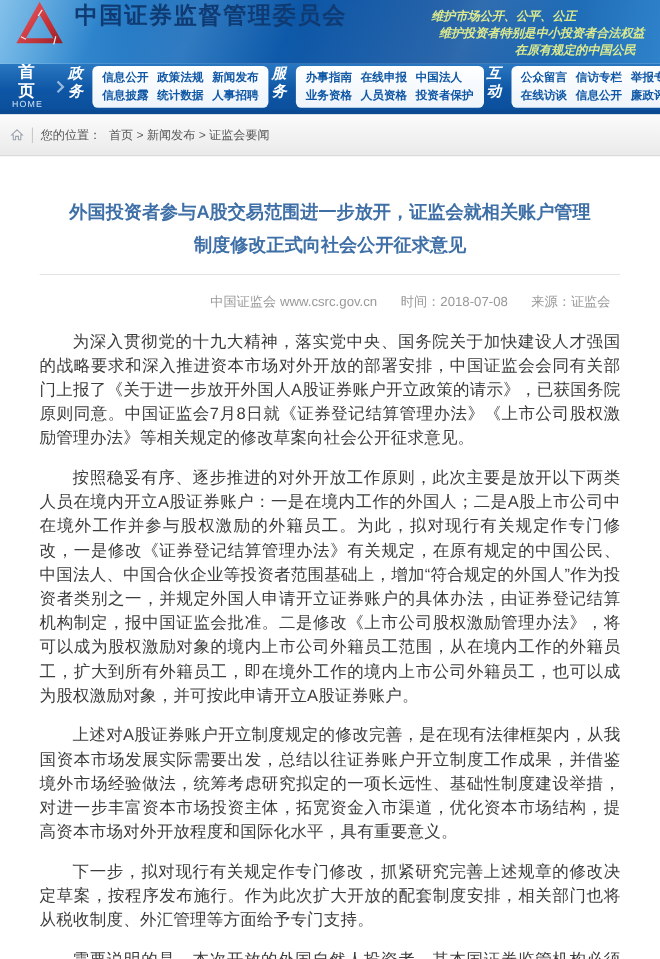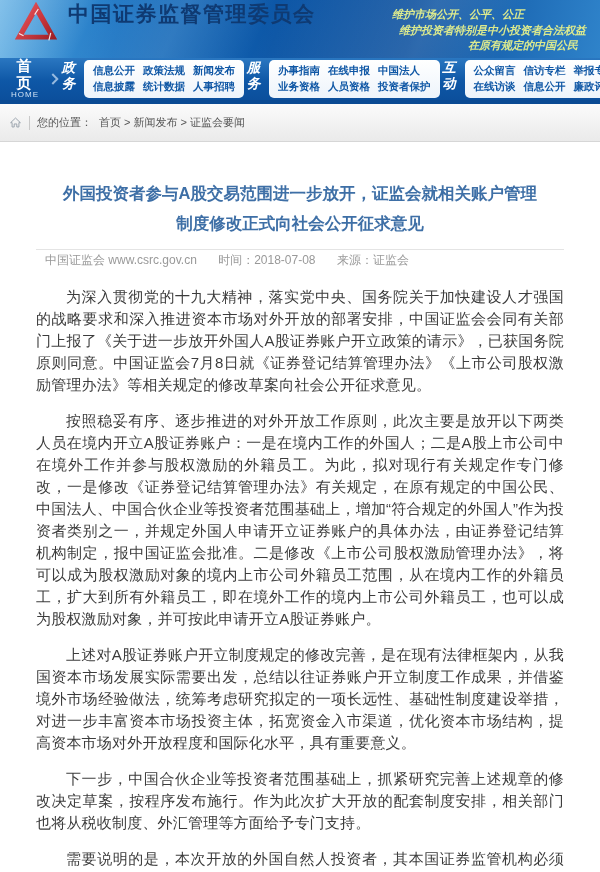--- a/index.html
+++ b/index.html
@@ -78,22 +78,22 @@
   .crumb-sep { width: 1px; height: 14px; background: #c9c9c9; }
   .crumb-path { color: #555; }
 
   
   .article { padding: 0 36px; }
   .title {
     margin: 36px 22px 0; text-align: center;
     font-size: 16.5px; font-weight: bold; color: #3e6fa6; line-height: 30px;
   }
   .meta-row {
-    margin-top: 11px; border-top: 1px solid #e4e4e4; padding-top: 2px;
-    text-align: left; font-size: 12px; color: #999;
+    margin-top: 11px; border-top: 1px solid #e4e4e4; padding-top: 16px;
+    text-align: right; font-size: 12px; color: #999;
   }
   .meta-row span { margin: 0 9px; }
   .body { margin-top: 17px; }
   .body p {
     margin: 0 0 14px; font-size: 15px; line-height: 22px; color: #3c3c3c;
     text-align: justify; text-indent: 2em; letter-spacing: .2px;
   }
 </style>
 </head>
 <body>
@@ -179,16 +179,16 @@
   <h1 class="title">外国投资者参与A股交易范围进一步放开，证监会就相关账户管理制度修改正式向社会公开征求意见</h1>
   <div class="meta-row">
     <span>中国证监会 www.csrc.gov.cn</span>
     <span>时间：2018-07-08</span>
     <span>来源：证监会</span>
   </div>
   <div class="body">
     <p>为深入贯彻党的十九大精神，落实党中央、国务院关于加快建设人才强国的战略要求和深入推进资本市场对外开放的部署安排，中国证监会会同有关部门上报了《关于进一步放开外国人A股证券账户开立政策的请示》，已获国务院原则同意。中国证监会7月8日就《证券登记结算管理办法》《上市公司股权激励管理办法》等相关规定的修改草案向社会公开征求意见。</p>
     <p>按照稳妥有序、逐步推进的对外开放工作原则，此次主要是放开以下两类人员在境内开立A股证券账户：一是在境内工作的外国人；二是A股上市公司中在境外工作并参与股权激励的外籍员工。为此，拟对现行有关规定作专门修改，一是修改《证券登记结算管理办法》有关规定，在原有规定的中国公民、中国法人、中国合伙企业等投资者范围基础上，增加“符合规定的外国人”作为投资者类别之一，并规定外国人申请开立证券账户的具体办法，由证券登记结算机构制定，报中国证监会批准。二是修改《上市公司股权激励管理办法》，将可以成为股权激励对象的境内上市公司外籍员工范围，从在境内工作的外籍员工，扩大到所有外籍员工，即在境外工作的境内上市公司外籍员工，也可以成为股权激励对象，并可按此申请开立A股证券账户。</p>
     <p>上述对A股证券账户开立制度规定的修改完善，是在现有法律框架内，从我国资本市场发展实际需要出发，总结以往证券账户开立制度工作成果，并借鉴境外市场经验做法，统筹考虑研究拟定的一项长远性、基础性制度建设举措，对进一步丰富资本市场投资主体，拓宽资金入市渠道，优化资本市场结构，提高资本市场对外开放程度和国际化水平，具有重要意义。</p>
-    <p>下一步，中国合伙企业等投资者范围基础上，抓紧研究完善上述规章的修改决定草案，按程序发布施行。作为此次扩大开放的配套制度安排，相关部门也将从税收制度、外汇管理等方面给予专门支持。</p>
+    <p>下一步，拟对现行有关规定作专门修改，抓紧研究完善上述规章的修改决定草案，按程序发布施行。作为此次扩大开放的配套制度安排，相关部门也将从税收制度、外汇管理等方面给予专门支持。</p>
     <p>需要说明的是，本次开放的外国自然人投资者，其本国证券监管机构必须已与中国证监会建立监管合作机制，相关投资者开立A股证券账户的，必须遵守我国证券法律规定，适用统一的交易、结算、登记及资金存管等制度规则。</p>
   </div>
 </div>
 
 </body></html>

